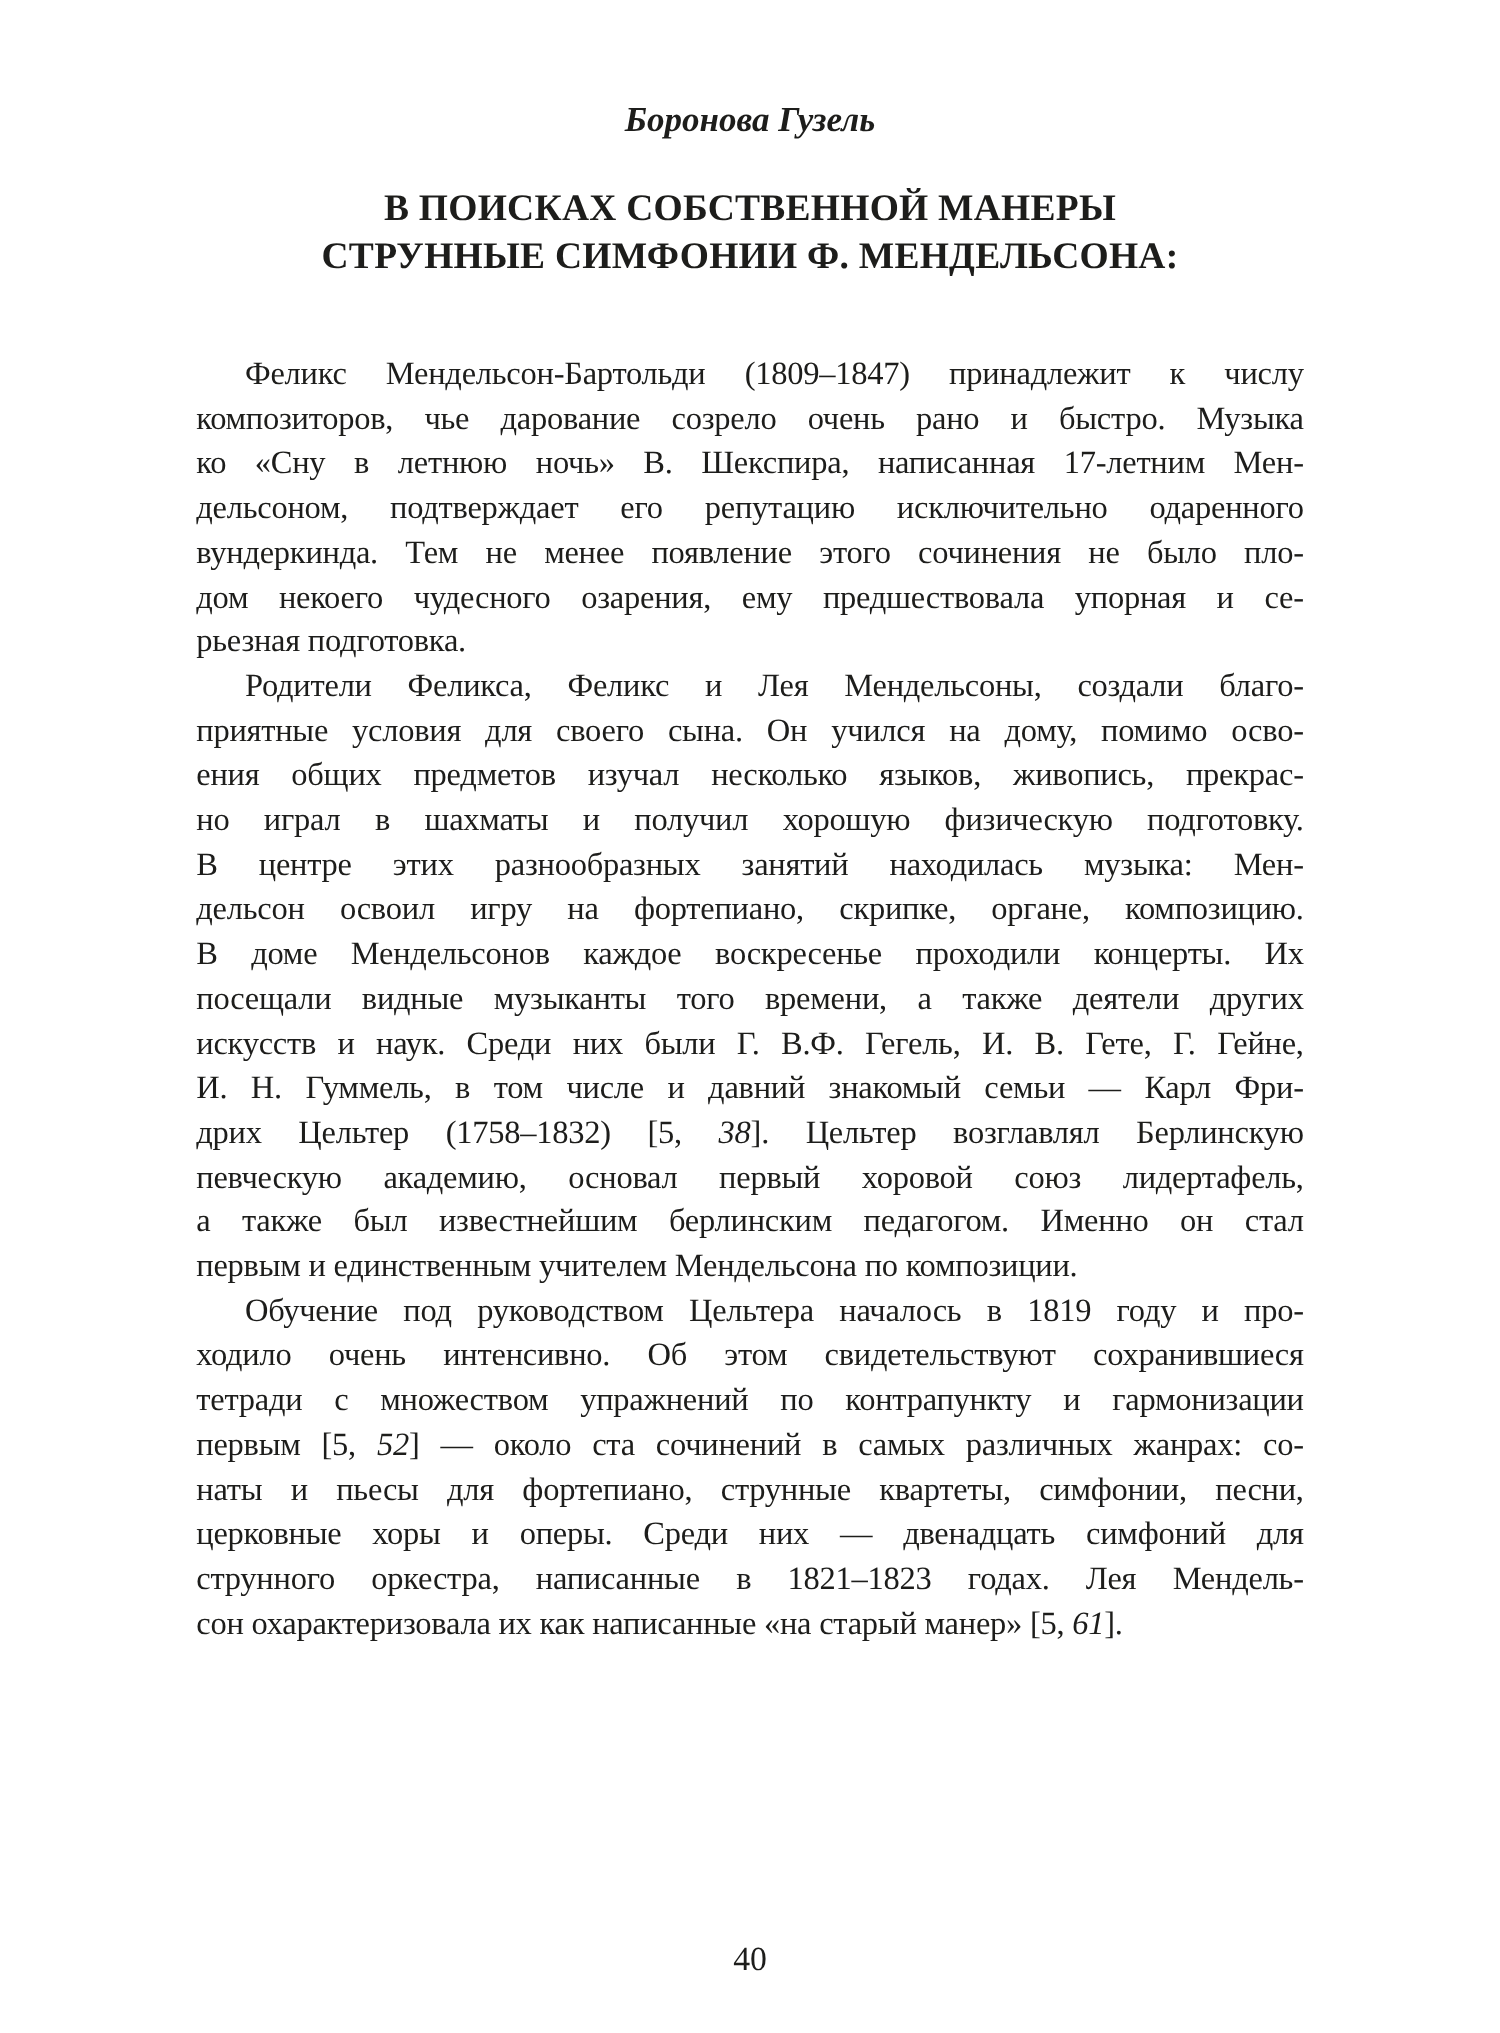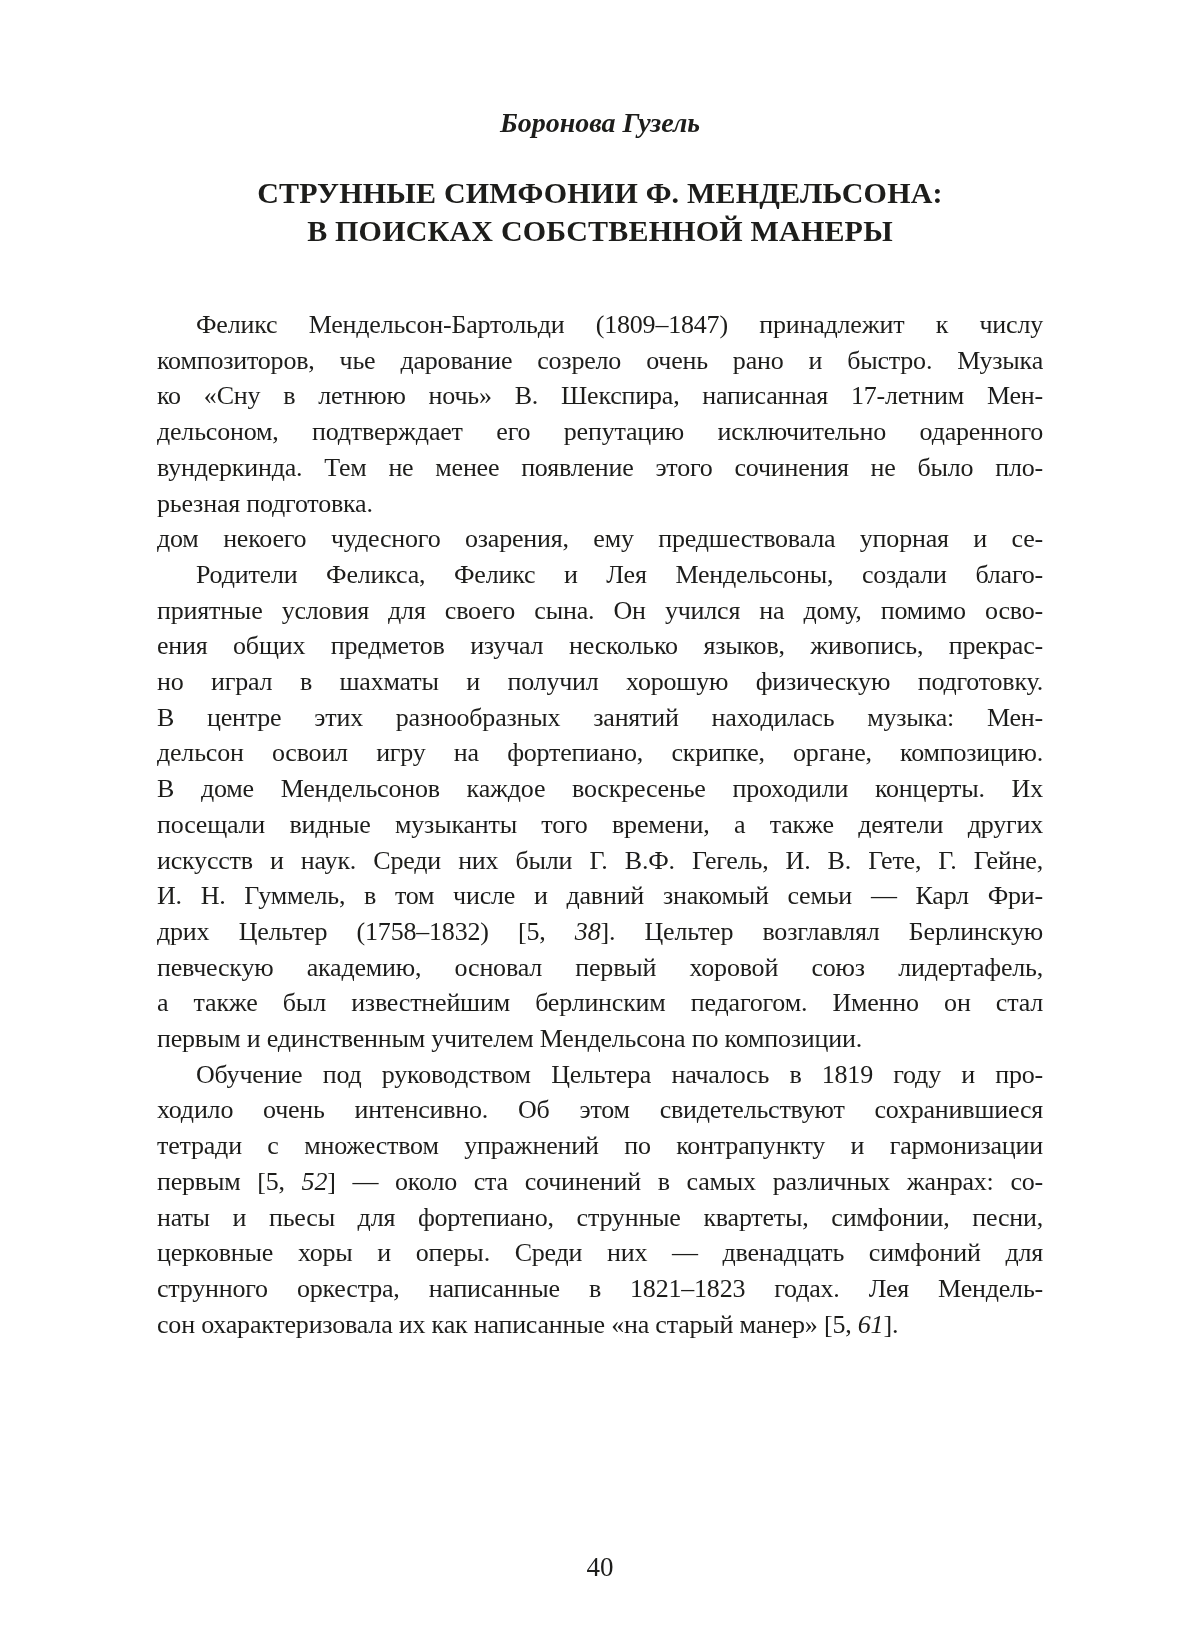--- a/index.html
+++ b/index.html
@@ -14,21 +14,21 @@
     font-family: "Liberation Serif", "DejaVu Serif", serif;
   }
   .page {
     position: relative;
     width: 1200px;
     height: 1626px;
     overflow: hidden;
   }
   .author {
     margin: 0;
-    padding-top: 109px;
+    padding-top: 83px;
     text-align: center;
     font-style: italic;
     font-weight: bold;
     font-size: 28px;
     line-height: 1;
   }
   .title {
     margin-top: 37px;
     text-align: center;
     font-weight: bold;
@@ -67,32 +67,32 @@
   }
 </style>
 </head>
 <body style="--bg: #ffffff; --fg: #1d1d1b;">
 
 <div class="page">
 
   <p class="author">Боронова Гузель</p>
 
   <div class="title">
+    <div>В ПОИСКАХ СОБСТВЕННОЙ МАНЕРЫ</div>
     <div>СТРУННЫЕ СИМФОНИИ Ф. МЕНДЕЛЬСОНА:</div>
-    <div>В ПОИСКАХ СОБСТВЕННОЙ МАНЕРЫ</div>
   </div>
 
   <div class="body-text">
       <div class="line indent"><span>Феликс Мендельсон-Бартольди (1809–1847) принадлежит к числу</span></div>
       <div class="line"><span>композиторов, чье дарование созрело очень рано и быстро. Музыка</span></div>
       <div class="line"><span>ко «Сну в летнюю ночь» В. Шекспира, написанная 17-летним Мен-</span></div>
       <div class="line"><span>дельсоном, подтверждает его репутацию исключительно одаренного</span></div>
       <div class="line"><span>вундеркинда. Тем не менее появление этого сочинения не было пло-</span></div>
+      <div class="line"><span>дом некоего чудесного озарения, ему предшествовала упорная и се-</span></div>
       <div class="line last"><span>рьезная подготовка.</span></div>
-      <div class="line"><span>дом некоего чудесного озарения, ему предшествовала упорная и се-</span></div>
       <div class="line indent"><span>Родители Феликса, Феликс и Лея Мендельсоны, создали благо-</span></div>
       <div class="line"><span>приятные условия для своего сына. Он учился на дому, помимо осво-</span></div>
       <div class="line"><span>ения общих предметов изучал несколько языков, живопись, прекрас-</span></div>
       <div class="line"><span>но играл в шахматы и получил хорошую физическую подготовку.</span></div>
       <div class="line"><span>В центре этих разнообразных занятий находилась музыка: Мен-</span></div>
       <div class="line"><span>дельсон освоил игру на фортепиано, скрипке, органе, композицию.</span></div>
       <div class="line"><span>В доме Мендельсонов каждое воскресенье проходили концерты. Их</span></div>
       <div class="line"><span>посещали видные музыканты того времени, а также деятели других</span></div>
       <div class="line"><span>искусств и наук. Среди них были Г. В.Ф. Гегель, И. В. Гете, Г. Гейне,</span></div>
       <div class="line"><span>И. Н. Гуммель, в том числе и давний знакомый семьи — Карл Фри-</span></div>

